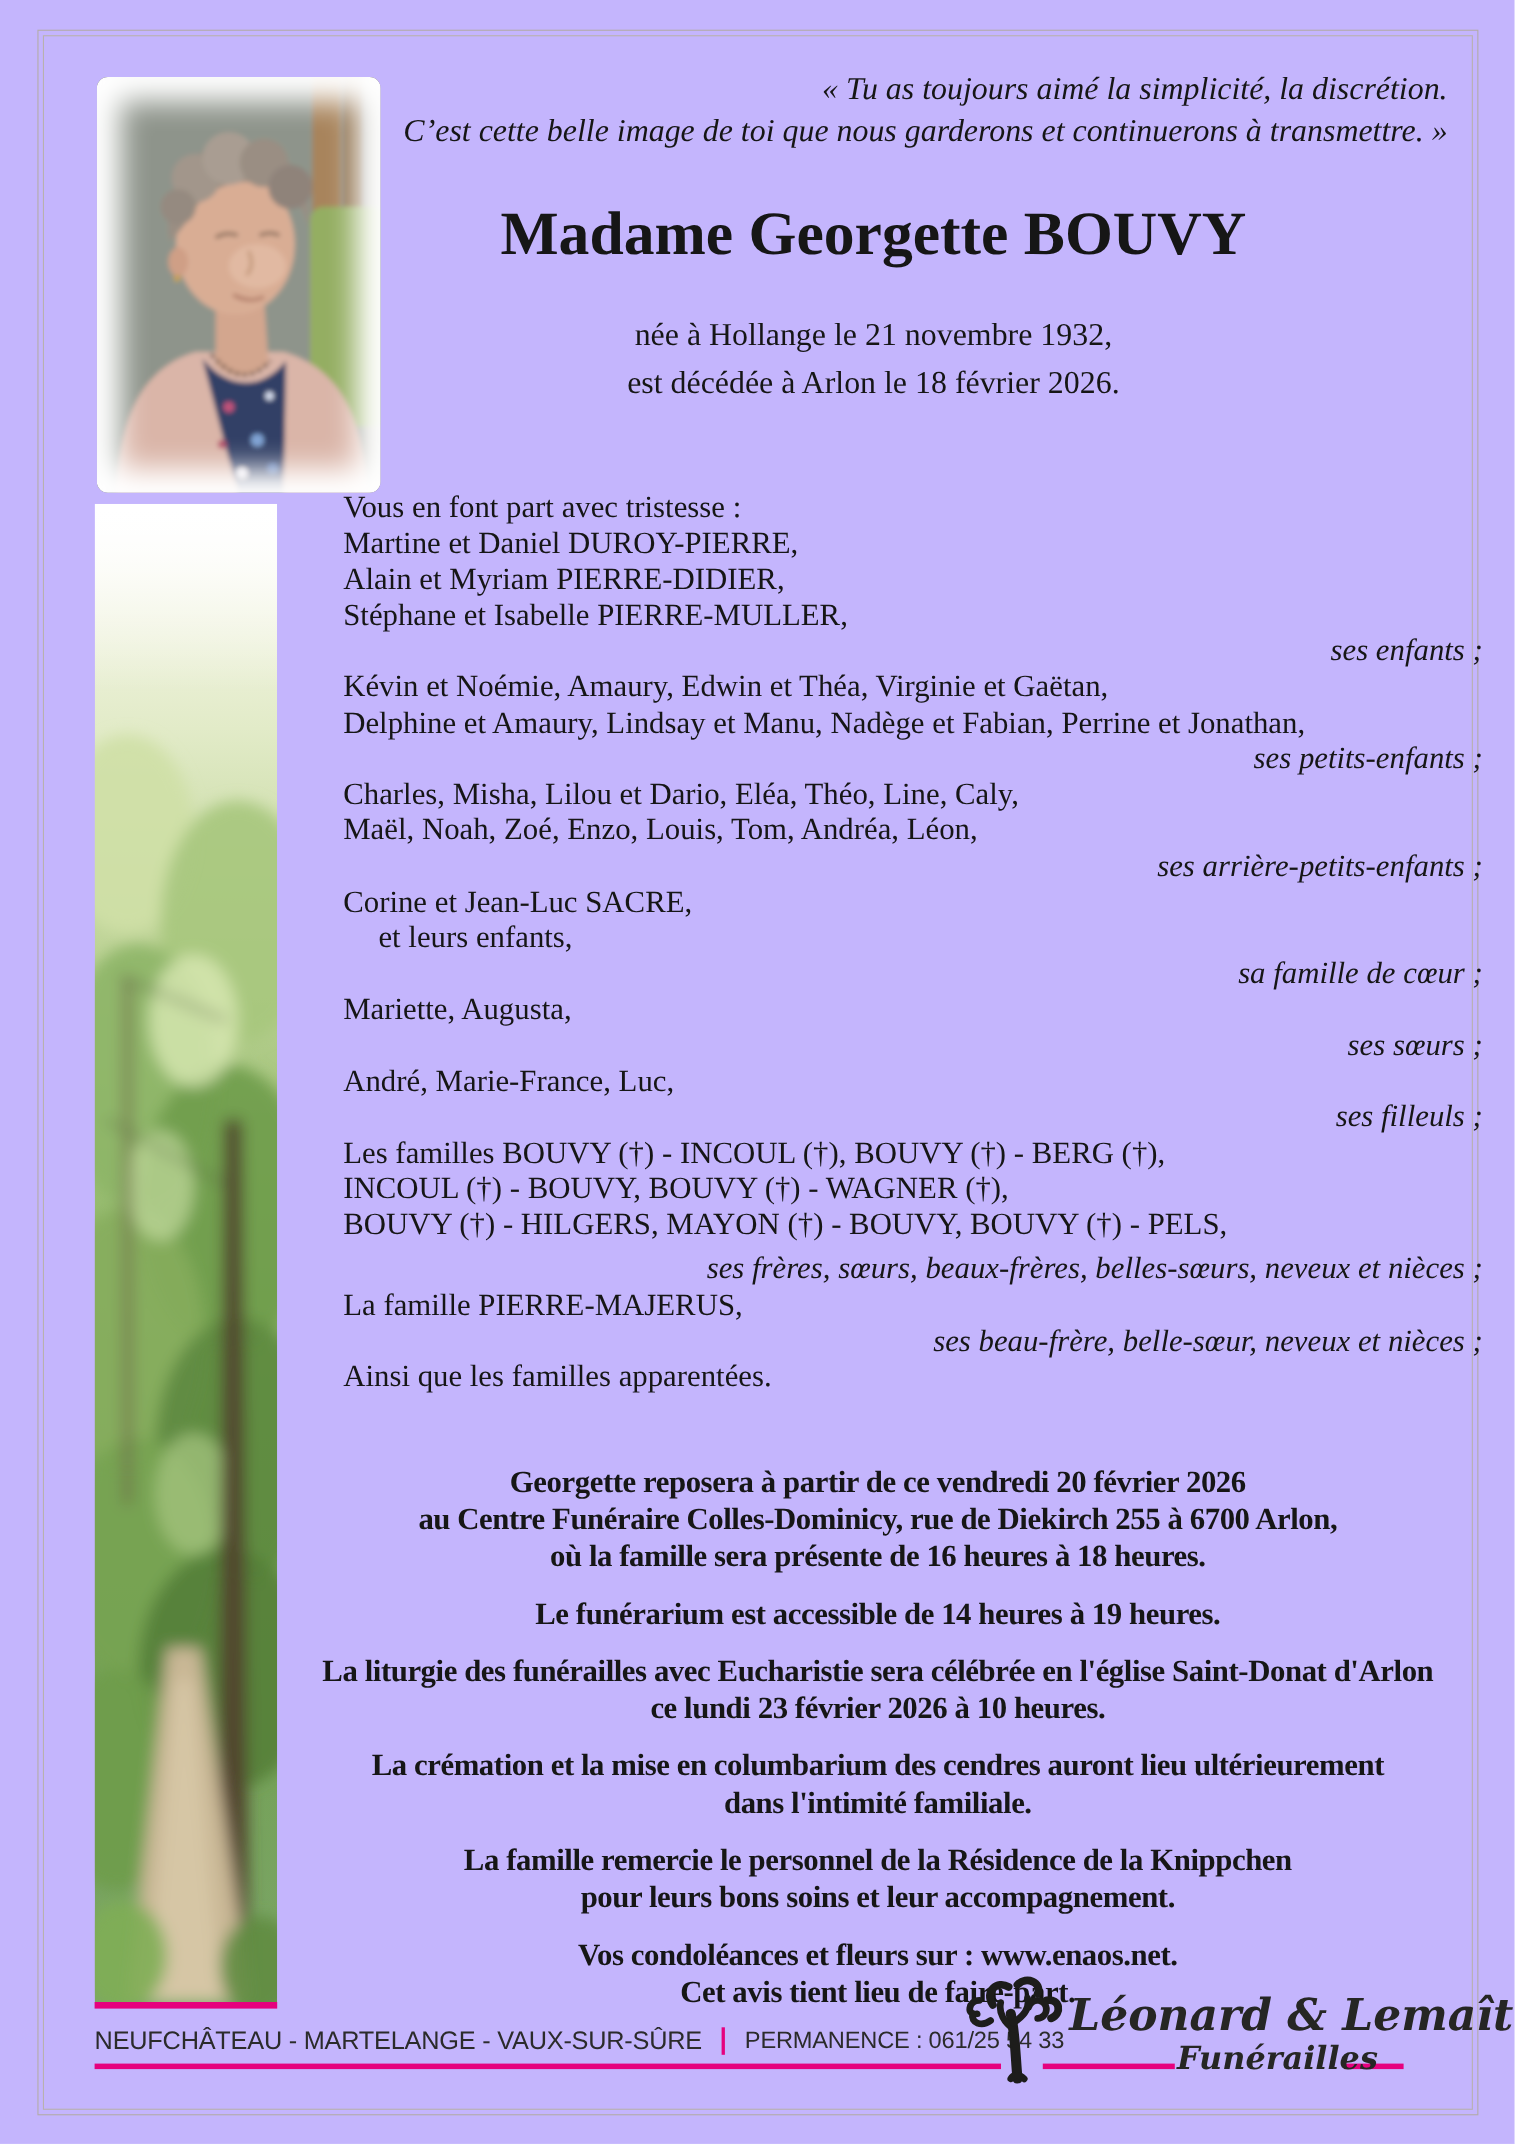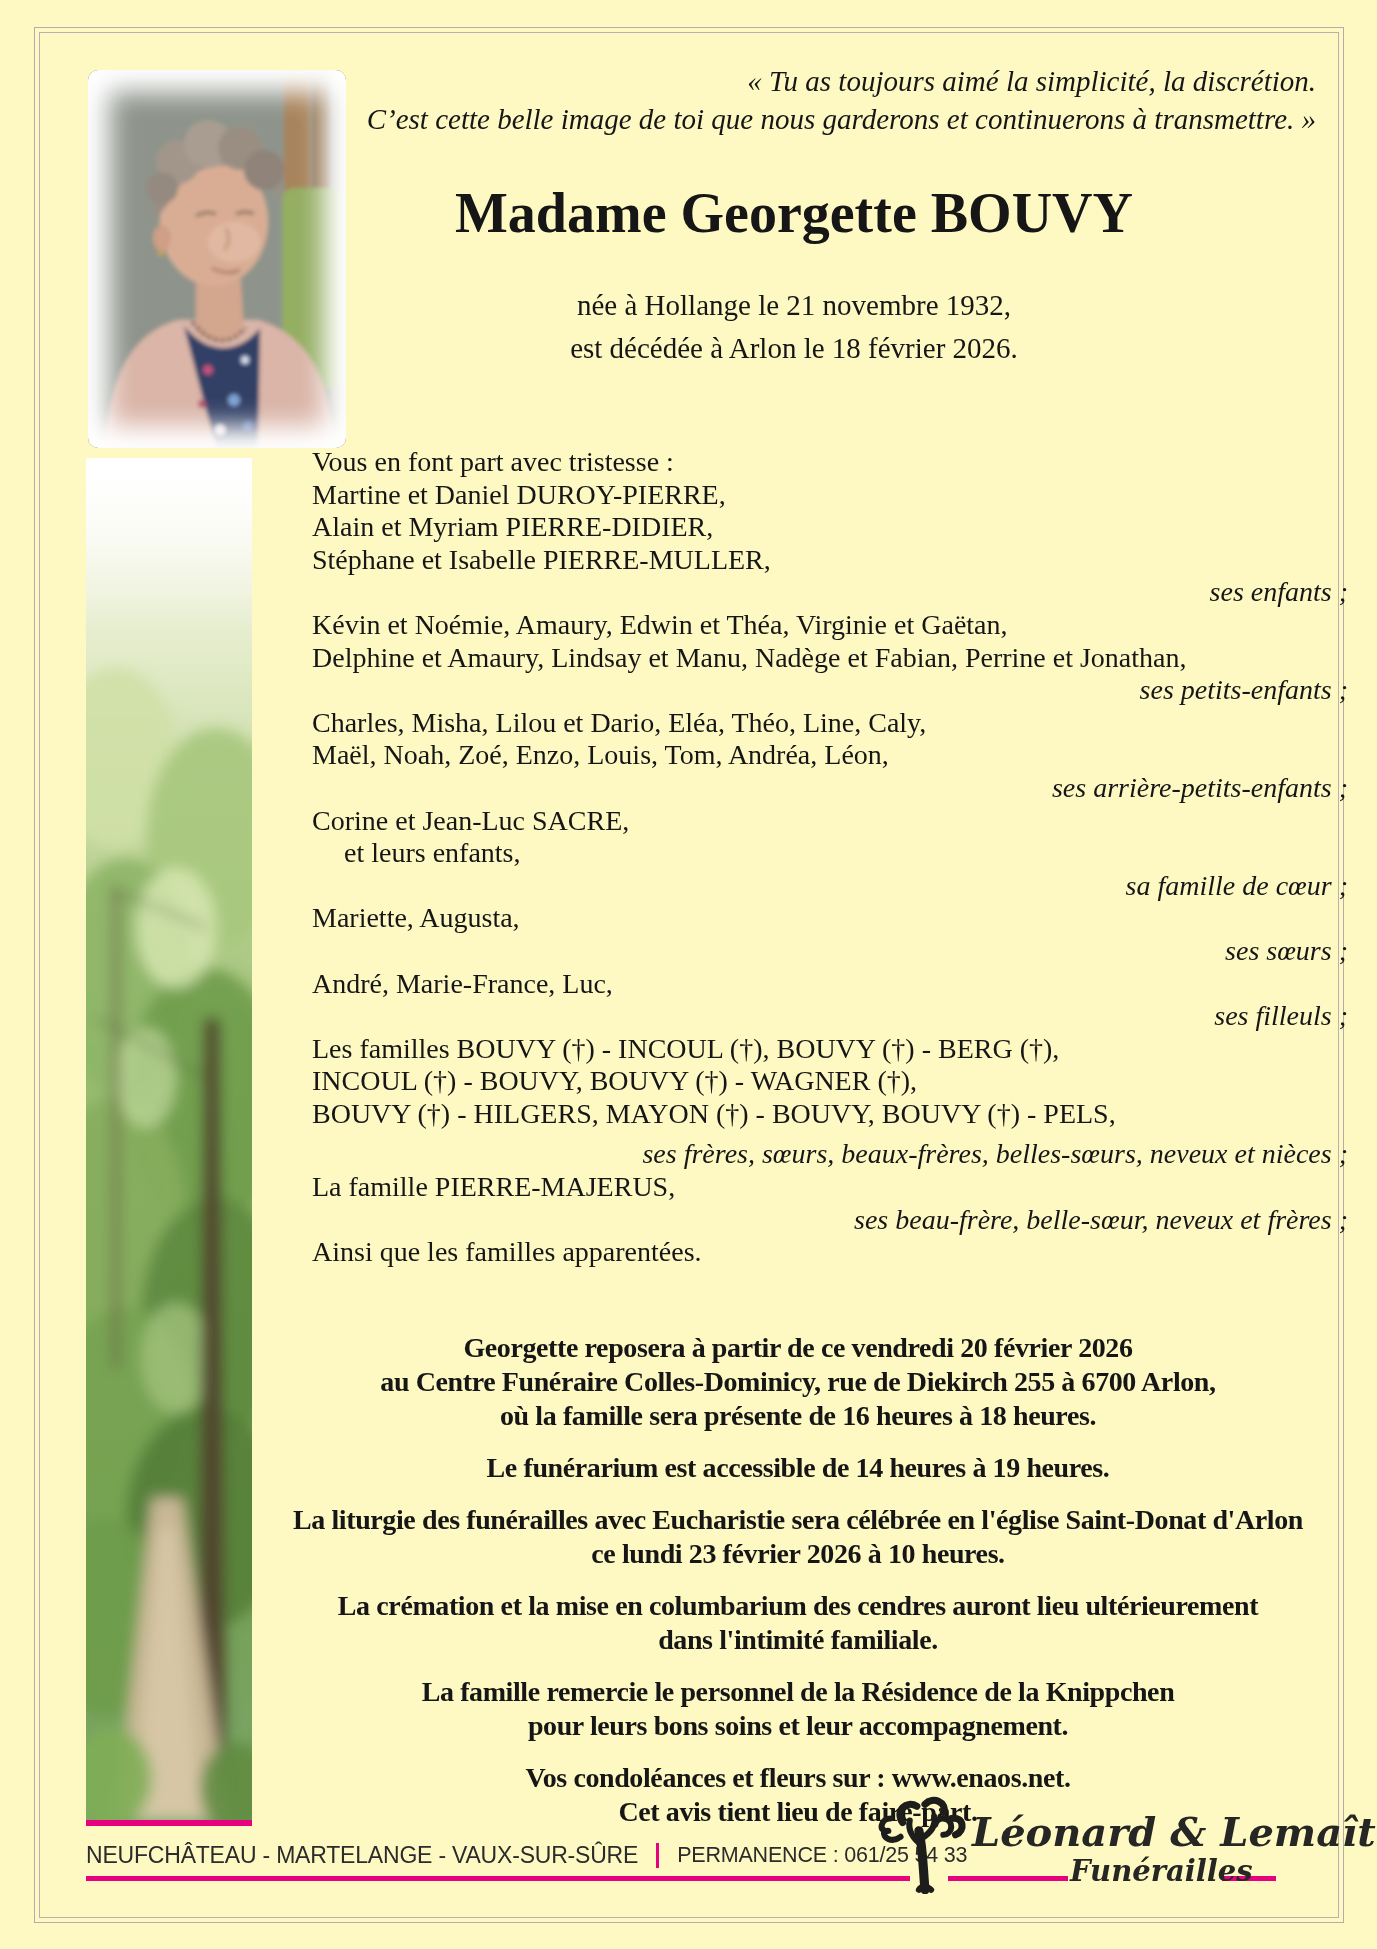--- a/index.html
+++ b/index.html
@@ -1,16 +1,16 @@
 <!DOCTYPE html>
 <html><head>
 <meta charset="utf-8">
 <style>
   html,body{margin:0;padding:0;background:#ffffff;}
-  .page{position:relative;width:1377px;height:1949px;background:#fef9c3;overflow:hidden;
+  .page{position:relative;width:1377px;height:1949px;background:#c4b5fd;overflow:hidden;
         font-family:"Liberation Serif", serif;color:#161616;}
   .frame-outer{position:absolute;left:34px;top:27px;width:1308px;height:1894px;
                border:1px solid #b3aca9;}
   .frame-inner{position:absolute;left:4px;top:4px;right:4px;bottom:4px;
                border:1px solid #b8b1ae;}
 
   
   .quote{position:absolute;left:300px;right:61px;top:62px;text-align:right;
          font-style:italic;font-size:29px;line-height:38px;white-space:nowrap;}
 
@@ -146,21 +146,21 @@
       <div class="fline fl-right">sa famille de cœur ;</div>
       <div class="fline fl-left">Mariette, Augusta,</div>
       <div class="fline fl-right">ses sœurs ;</div>
       <div class="fline fl-left">André, Marie-France, Luc,</div>
       <div class="fline fl-right">ses filleuls ;</div>
       <div class="fline fl-left">Les familles BOUVY (†) - INCOUL (†), BOUVY (†) - BERG (†),</div>
       <div class="fline fl-left">INCOUL (†) - BOUVY, BOUVY (†) - WAGNER (†),</div>
       <div class="fline fl-left">BOUVY (†) - HILGERS, MAYON (†) - BOUVY, BOUVY (†) - PELS,</div>
       <div class="fline fl-right fl-gap">ses frères, sœurs, beaux-frères, belles-sœurs, neveux et nièces ;</div>
       <div class="fline fl-left">La famille PIERRE-MAJERUS,</div>
-      <div class="fline fl-right">ses beau-frère, belle-sœur, neveux et frères ;</div>
+      <div class="fline fl-right">ses beau-frère, belle-sœur, neveux et nièces ;</div>
       <div class="fline fl-left">Ainsi que les familles apparentées.</div>
     </div>
 
   <div class="ceremony" id="ceremony-paragraphs">
       <div class="cpara">
         <div>Georgette reposera à partir de ce vendredi 20 février 2026</div>
         <div>au Centre Funéraire Colles-Dominicy, rue de Diekirch 255 à 6700 Arlon,</div>
         <div>où la famille sera présente de 16 heures à 18 heures.</div>
       </div>
       <div class="cpara">

